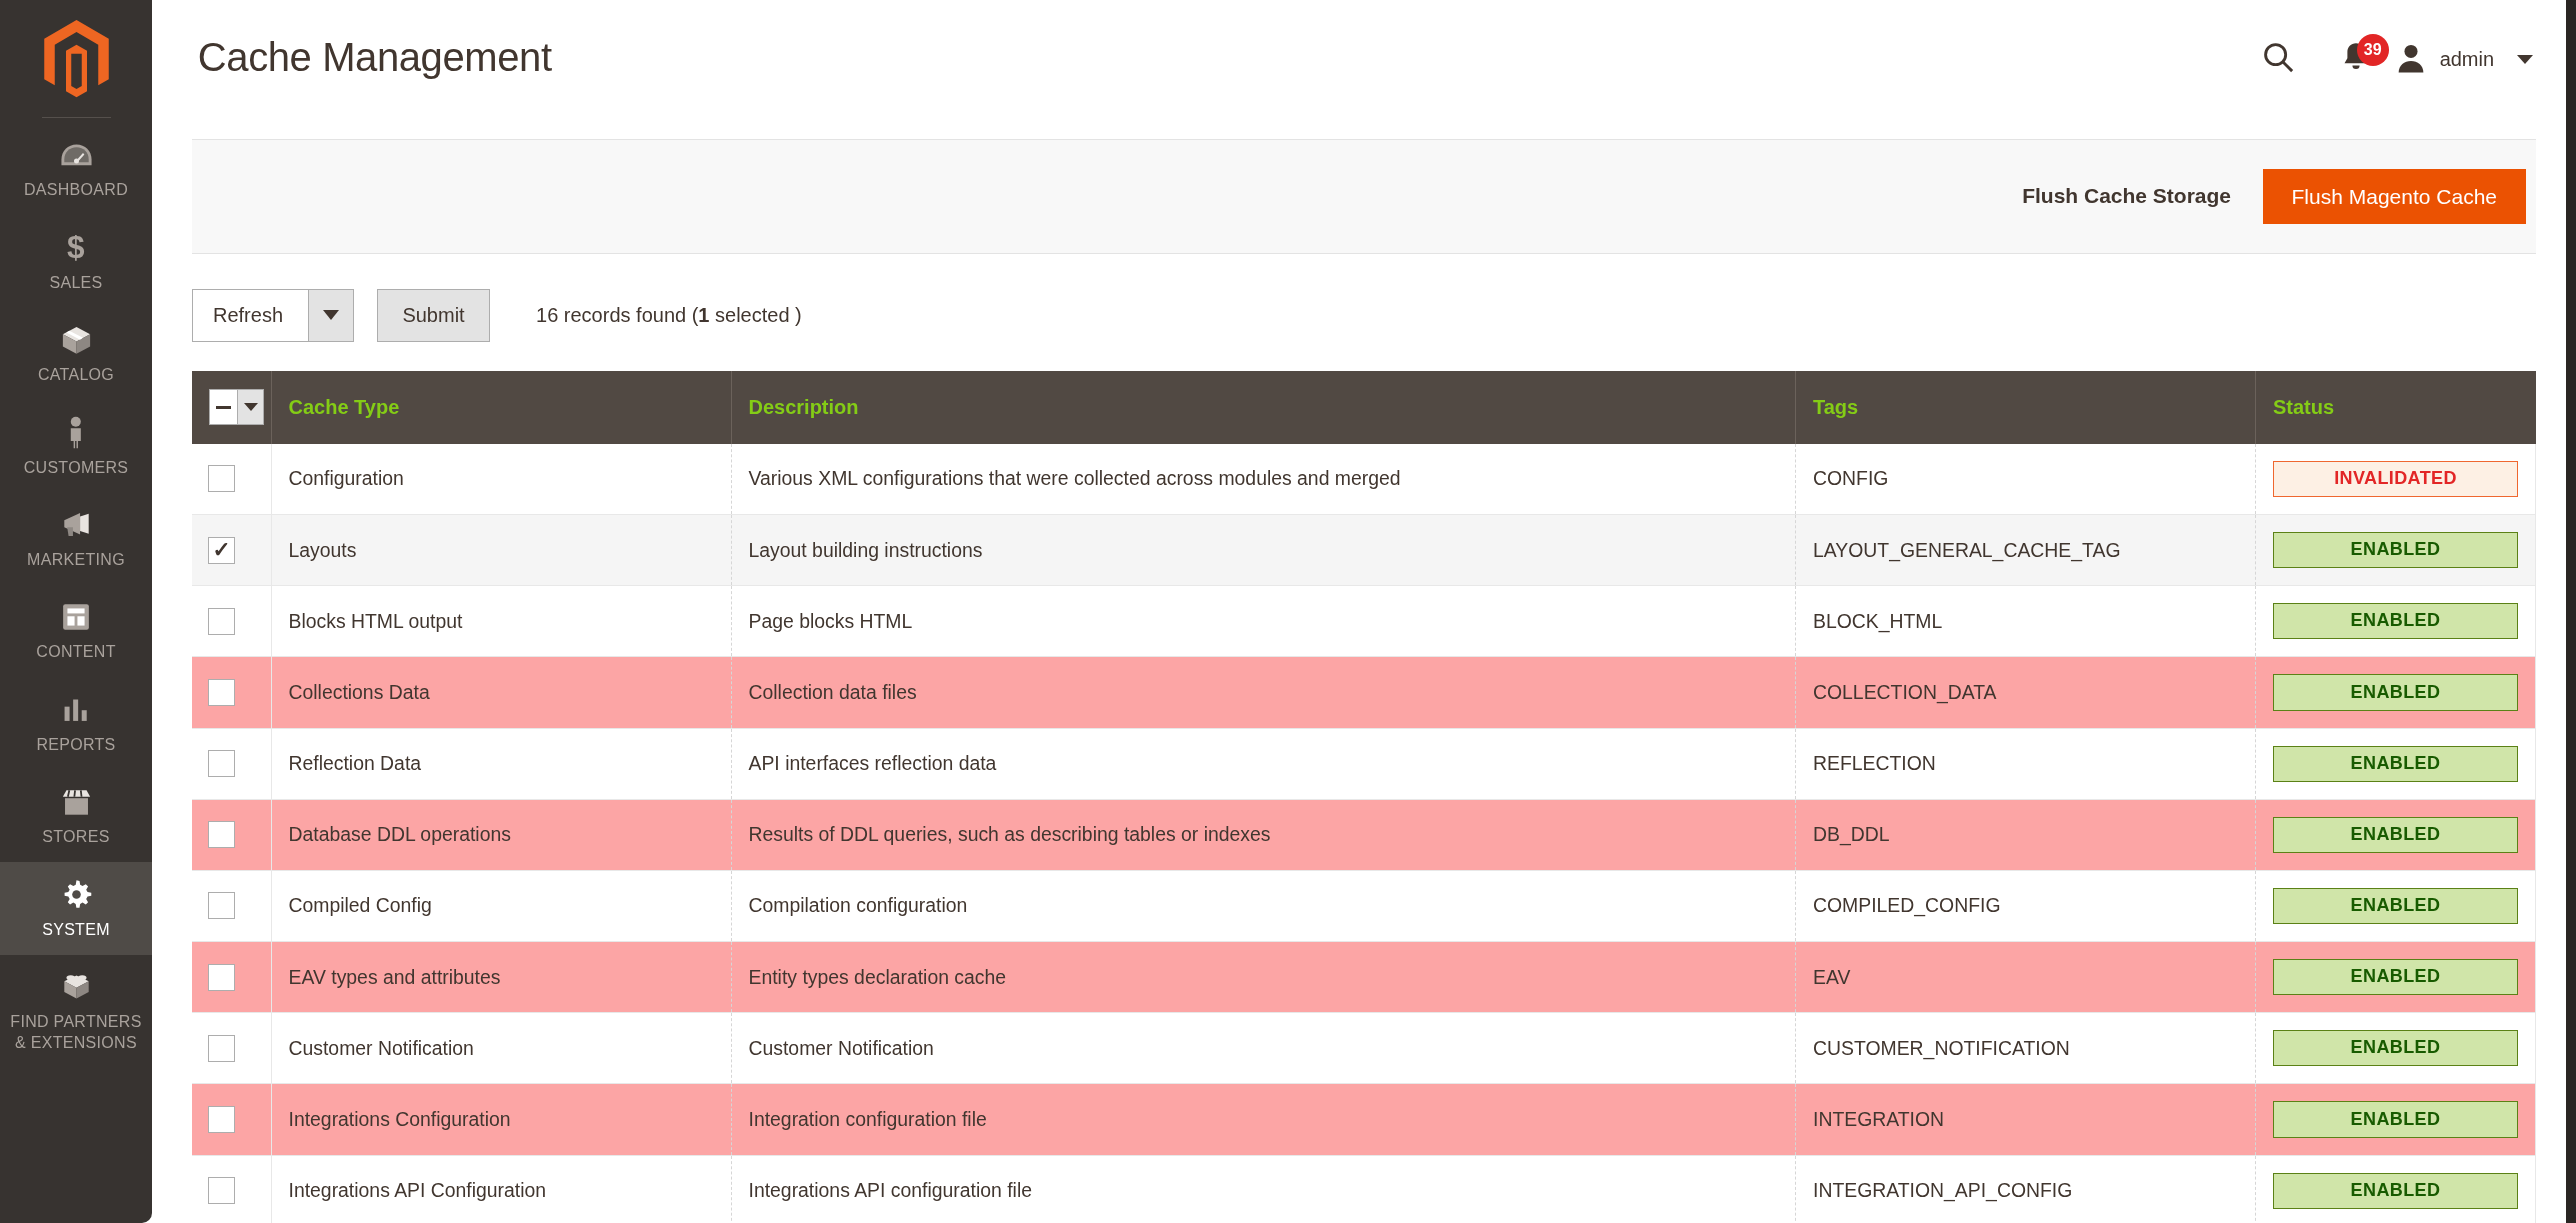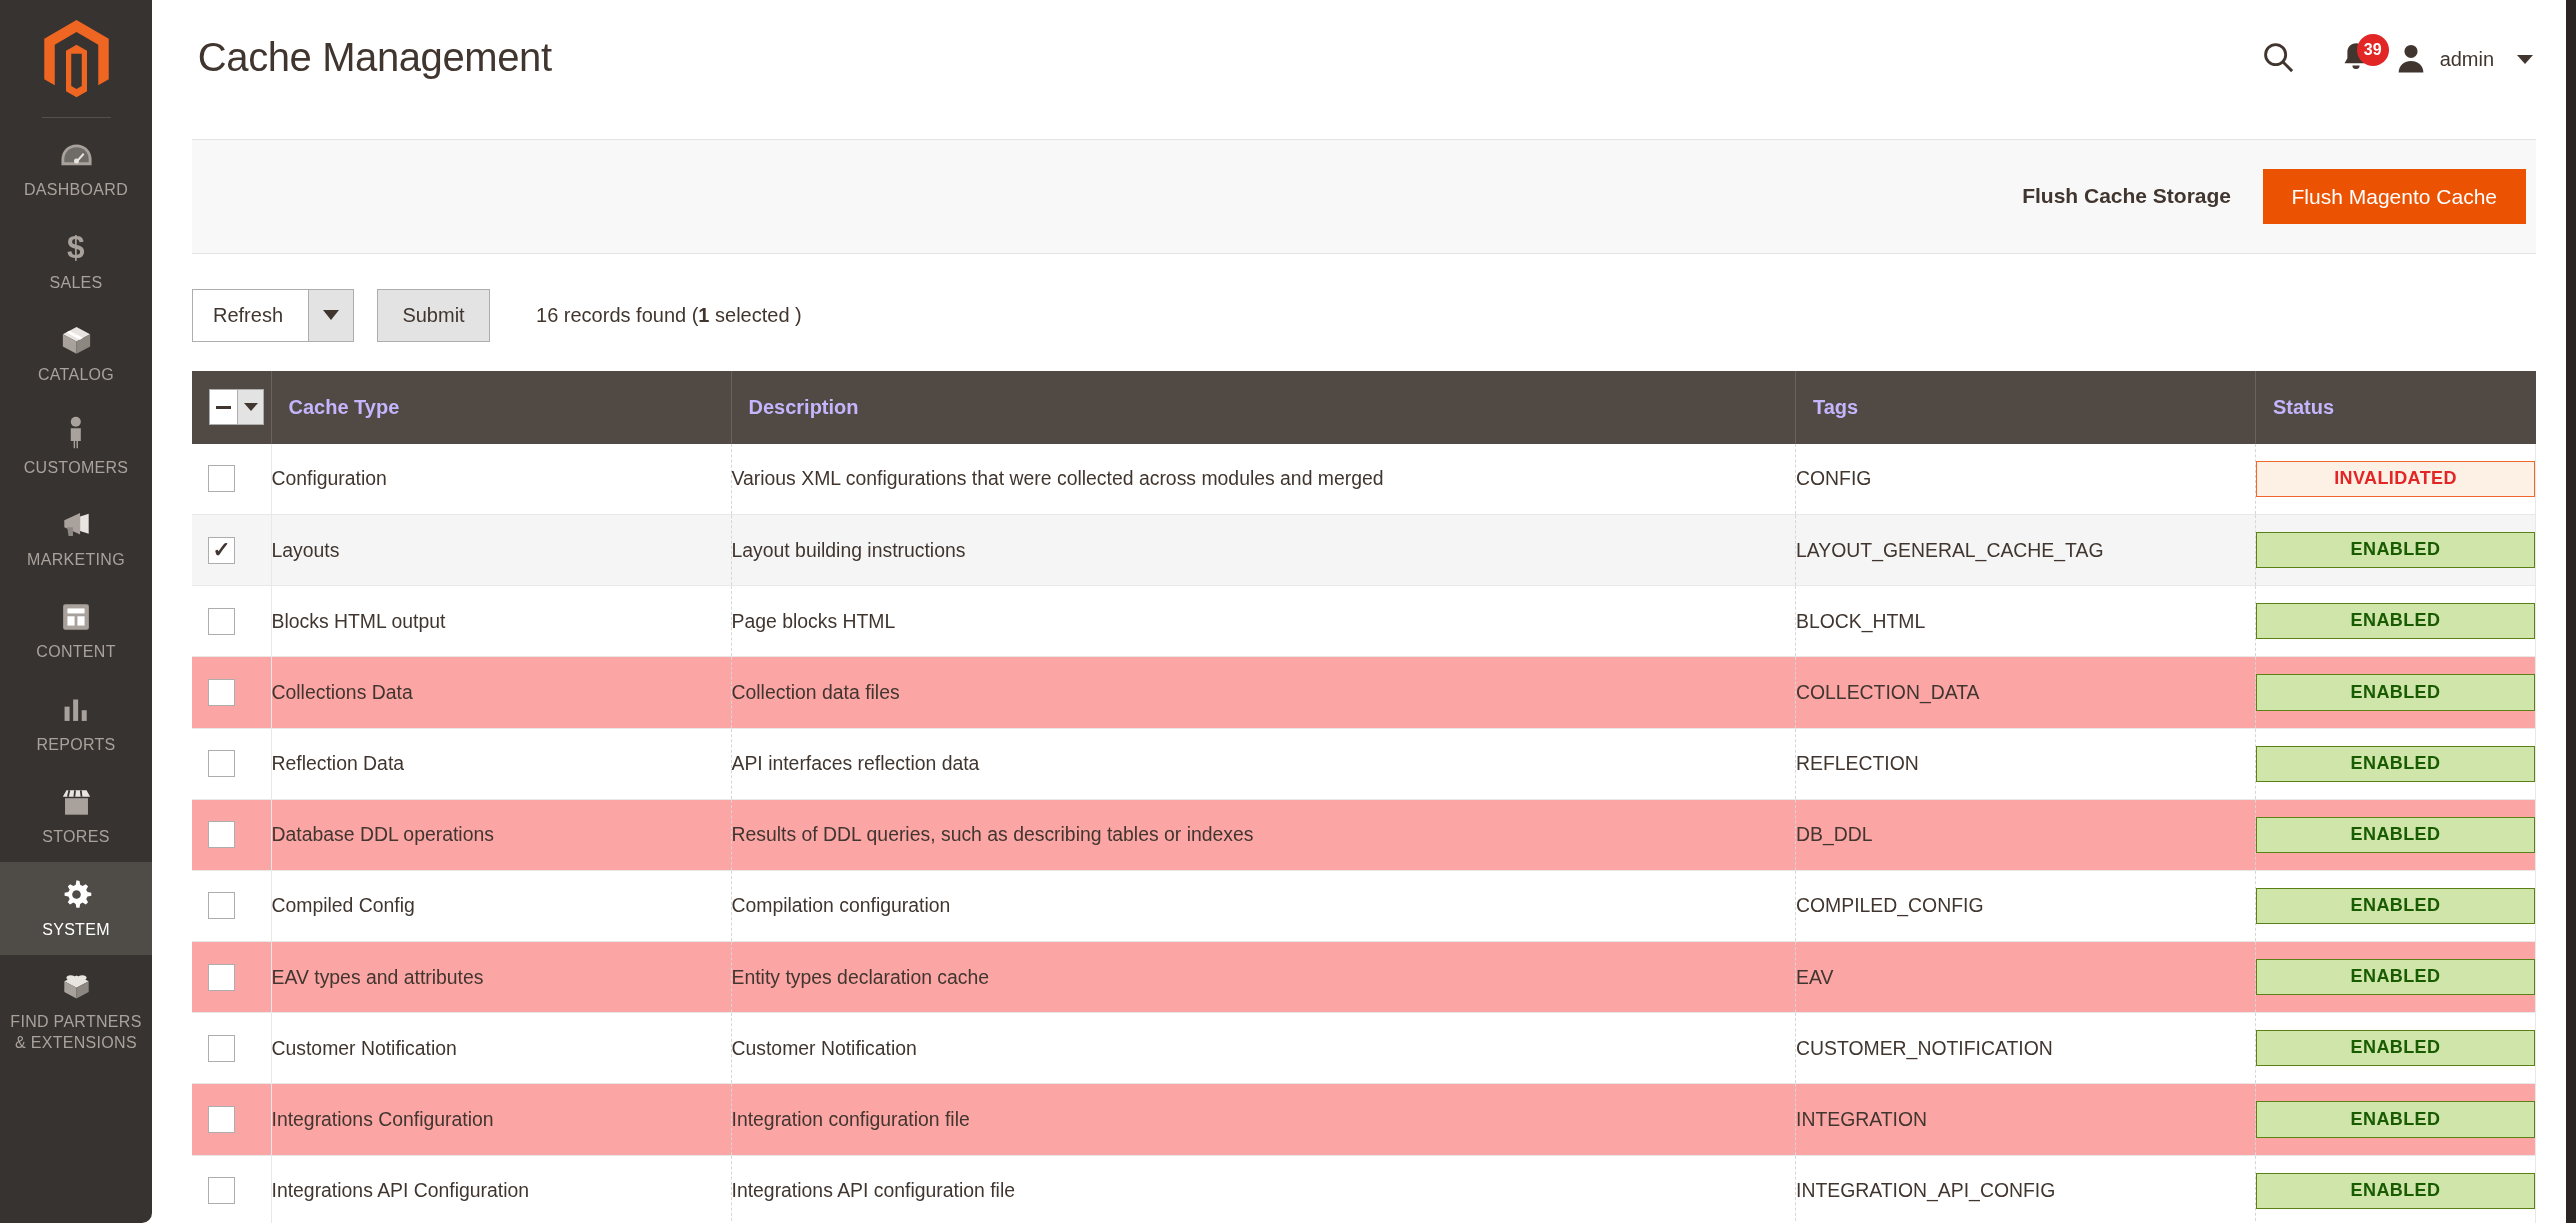--- a/index.html
+++ b/index.html
@@ -110,40 +110,40 @@
     background:#e3e3e3; border: 1.4px solid #adadad; cursor:pointer;
     font-size: 20px; color:#41362f;
   }
   .records-found { margin-left: 46px; font-size: 20px; color: #41362f; }
   .records-found b { font-weight: 700; }
 
   
   .grid-wrap { margin: 29px 40px 0 40px; }
   table.grid { width: 100%; border-collapse: collapse; table-layout: fixed; }
   table.grid thead th {
-    background: #514943; color: #c4b5fd; text-align: left;
+    background: #514943; color: #84cc16; text-align: left;
     font-size: 20px; font-weight: 700; padding: 18.7px 17px;
     height: 65px; vertical-align: middle;
     border-right: 1.4px solid #6b625b;
   }
   table.grid thead th:last-child { border-right: none; }
   th.col-check { width: 79px; padding-left: 16px; padding-right: 0; }
   th.col-type  { width: 460px; }
   th.col-desc  { width: auto; }
   th.col-tags  { width: 460px; }
   th.col-status{ width: 280px; }
 
   .massaction { display:flex; width: 55px; height: 36px; border: 1.4px solid #adadad; background:#fff; }
   .ma-box { flex:1; display:flex; align-items:center; justify-content:center; background:#fff; }
   .ma-dash { width: 14.4px; height: 2.9px; background:#41362f; }
   .ma-arrow { width: 26px; background:#e3e3e3; display:flex; align-items:center; justify-content:center; border-left:1.4px solid #adadad; }
   .tri-dn-sm { width:0;height:0;border-left:7.2px solid transparent;border-right:7.2px solid transparent;border-top:8.6px solid #41362f; }
 
   table.grid tbody td {
-    font-size: 19.4px; color: #41362f; padding: 17px 0;
+    font-size: 19.4px; color: #41362f; padding: 17px 17px;
     height: 66px; vertical-align: middle;
     border-bottom: 1.4px solid #e8e8e8;
     border-right: 1.4px dashed #d6d6d6;
     background: #ffffff;
   }
   table.grid tbody td:last-child { border-right: 1.4px solid #e8e8e8; }
   table.grid tbody td.cell-check { border-right: 1.4px solid #e8e8e8; padding-left: 16px; padding-right: 0; }
   table.grid tbody tr.striped td { background: #fca5a5; }
   table.grid tbody tr.selected td { background: #f5f5f5; }
 

